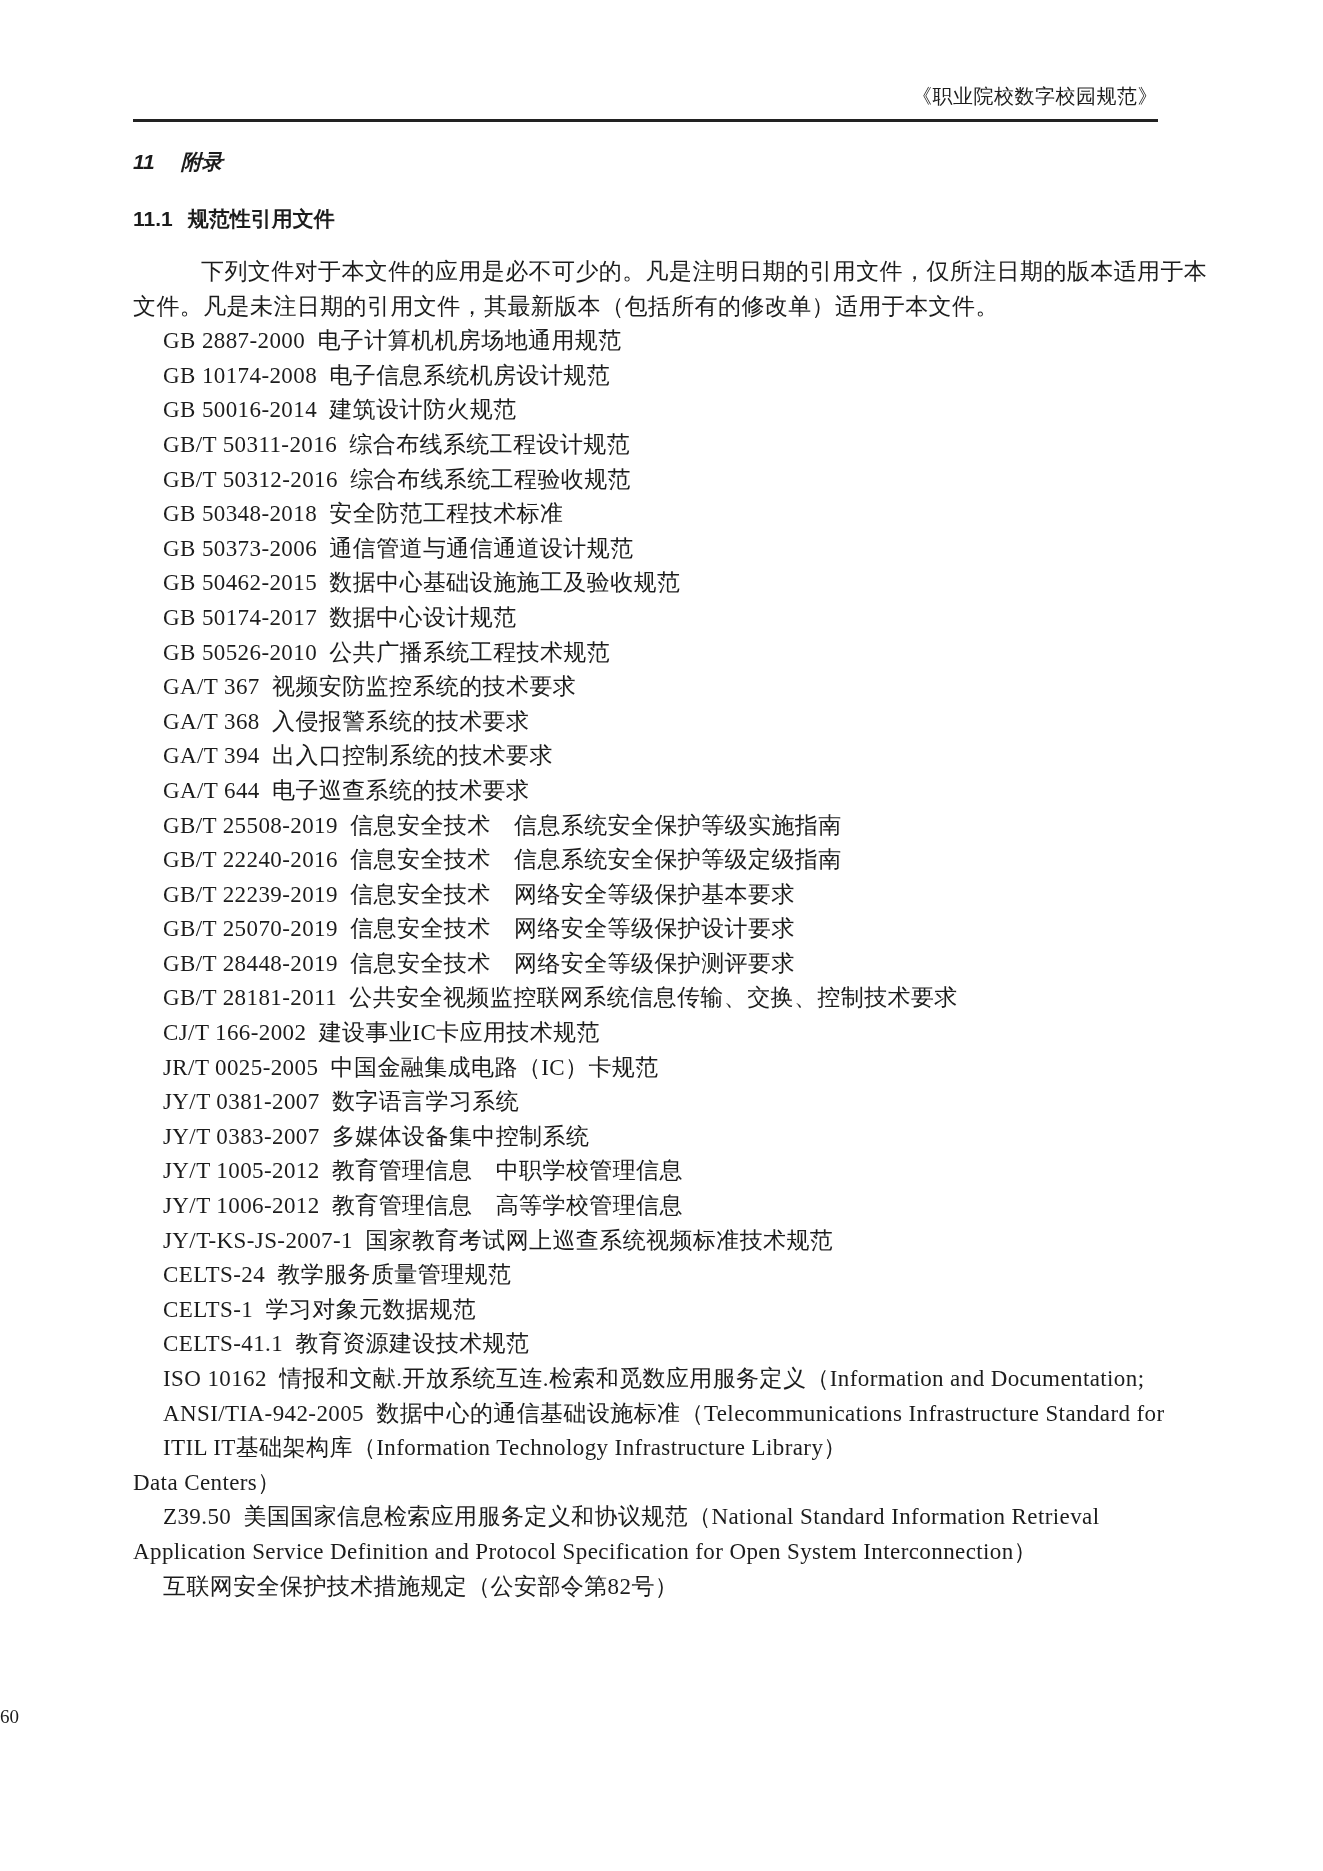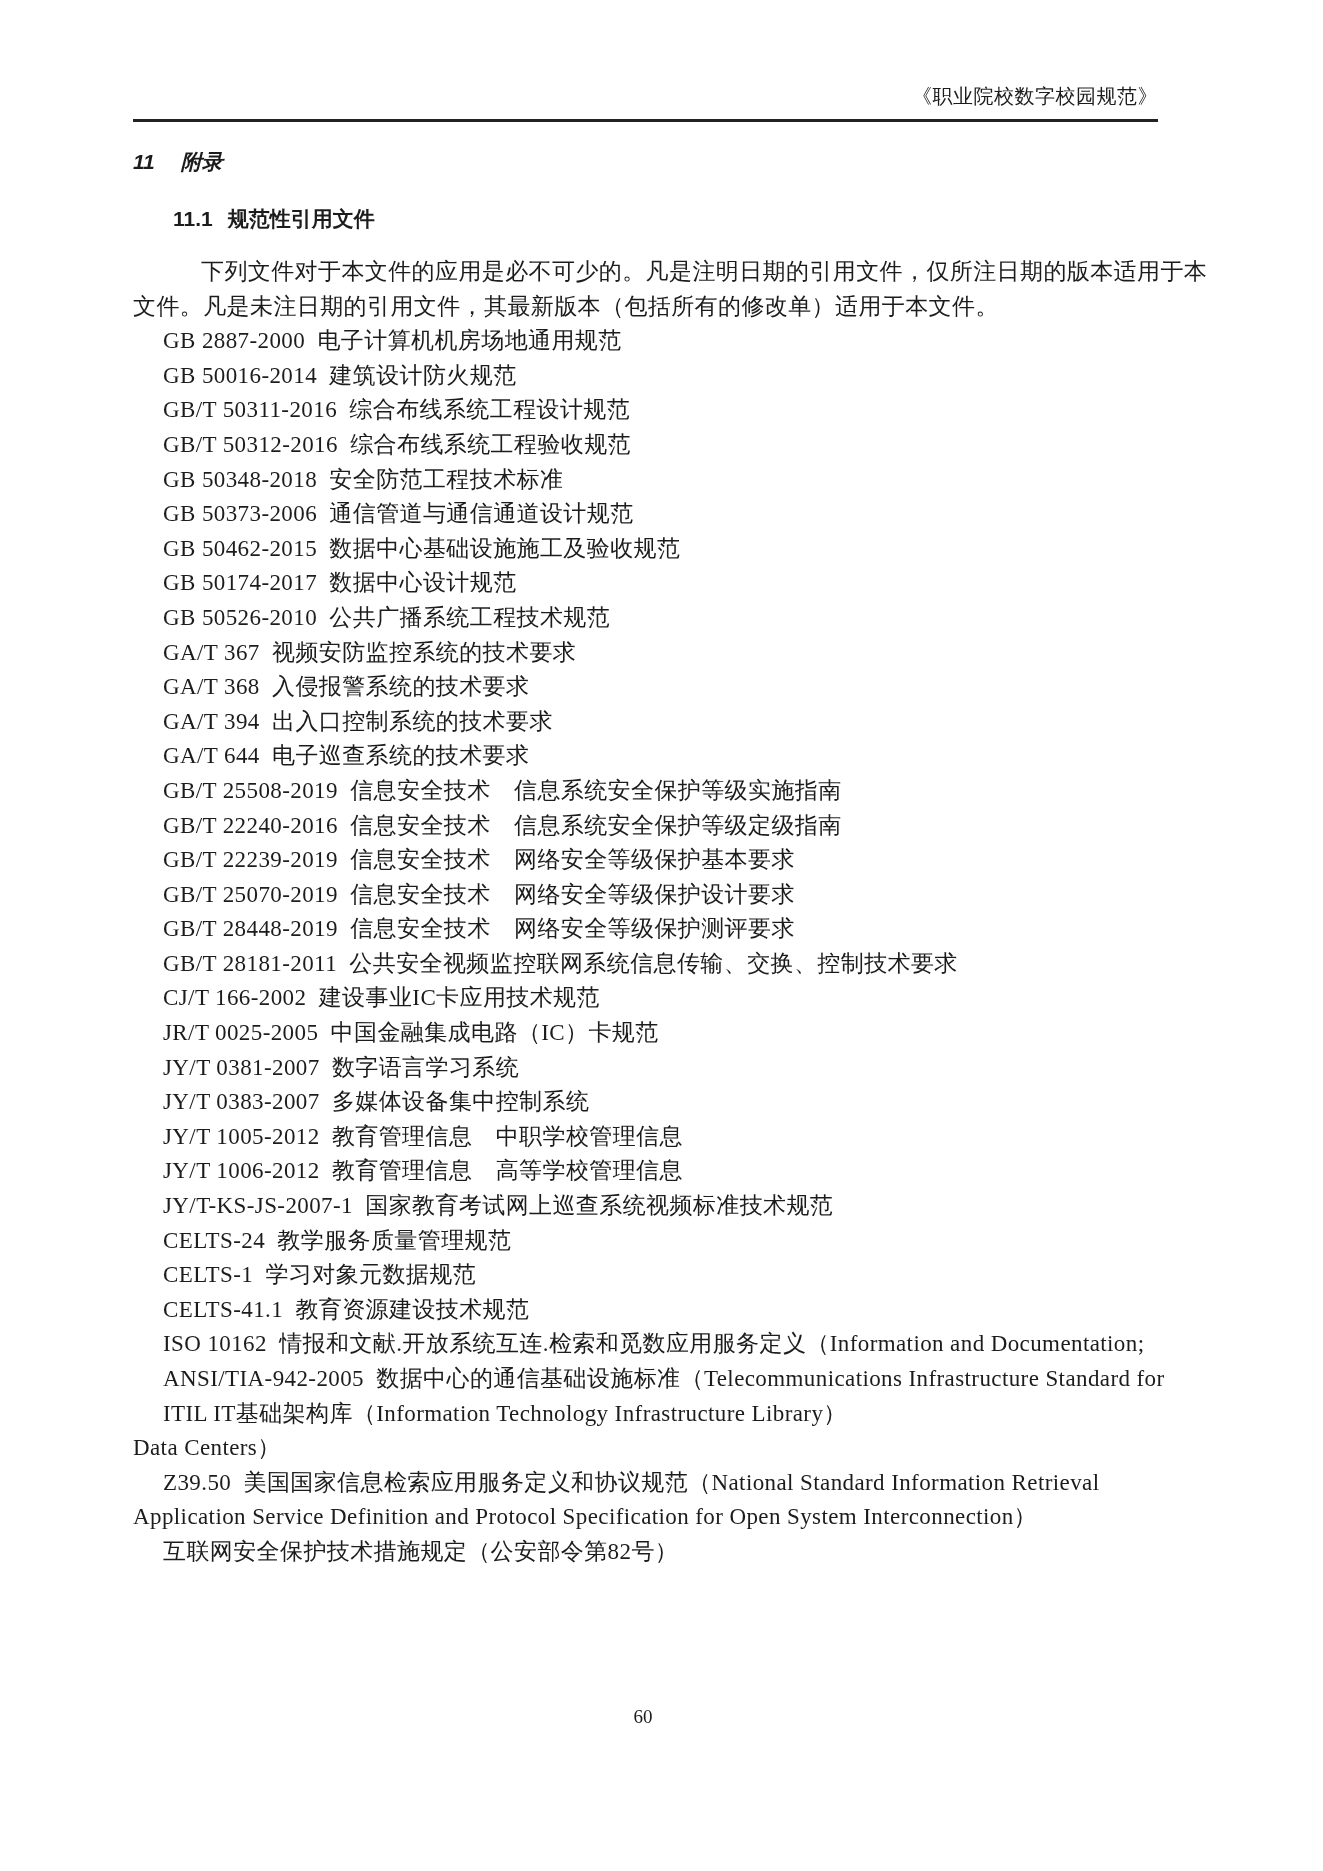--- a/index.html
+++ b/index.html
@@ -33,21 +33,20 @@
     line-height: 26px;
     font-style: italic;
   }
   .h1 .hnum { margin-right: 26px; }
   .h2 {
     margin-top: 31px;
     font-family: "Liberation Sans", "DejaVu Sans", sans-serif;
     font-weight: bold;
     font-size: 21px;
     line-height: 26px;
-    margin-left: 40px;
   }
   .h2 .hnum { margin-right: 15px; }
   .intro {
     margin-top: 23px;
     font-size: 23px;
     line-height: 34.6px;
     letter-spacing: 0.4px;
   }
   .intro-line { white-space: pre; }
   .intro-line.indent { padding-left: 68px; }
@@ -56,21 +55,21 @@
     line-height: 34.6px;
     letter-spacing: 0.4px;
   }
   .ref-line { padding-left: 30px; white-space: pre; }
   .ref-line.cont { padding-left: 0; }
   .footer {
     position: absolute;
     left: 0;
     right: 0;
     top: 1706px;
-    text-align: center;
+    text-align: left;
     font-size: 19px;
   }
 </style>
 </head>
 <body>
 
 <div class="page">
 
   <div class="header">
     <span>《职业院校数字校园规范》</span>
@@ -85,20 +84,21 @@
     <span class="hnum">11.1</span><span>规范性引用文件</span>
   </div>
 
   <div class="intro">
     <div class="intro-line indent">下列文件对于本文件的应用是必不可少的。凡是注明日期的引用文件，仅所注日期的版本适用于本</div>
     <div class="intro-line">文件。凡是未注日期的引用文件，其最新版本（包括所有的修改单）适用于本文件。</div>
   </div>
 
   <div class="refs" id="refs">
       <div class="ref-line">GB 2887-2000  电子计算机机房场地通用规范</div>
+      <div class="ref-line">GB 10174-2008  电子信息系统机房设计规范</div>
       <div class="ref-line">GB 50016-2014  建筑设计防火规范</div>
       <div class="ref-line">GB/T 50311-2016  综合布线系统工程设计规范</div>
       <div class="ref-line">GB/T 50312-2016  综合布线系统工程验收规范</div>
       <div class="ref-line">GB 50348-2018  安全防范工程技术标准</div>
       <div class="ref-line">GB 50373-2006  通信管道与通信通道设计规范</div>
       <div class="ref-line">GB 50462-2015  数据中心基础设施施工及验收规范</div>
       <div class="ref-line">GB 50174-2017  数据中心设计规范</div>
       <div class="ref-line">GB 50526-2010  公共广播系统工程技术规范</div>
       <div class="ref-line">GA/T 367  视频安防监控系统的技术要求</div>
       <div class="ref-line">GA/T 368  入侵报警系统的技术要求</div>

